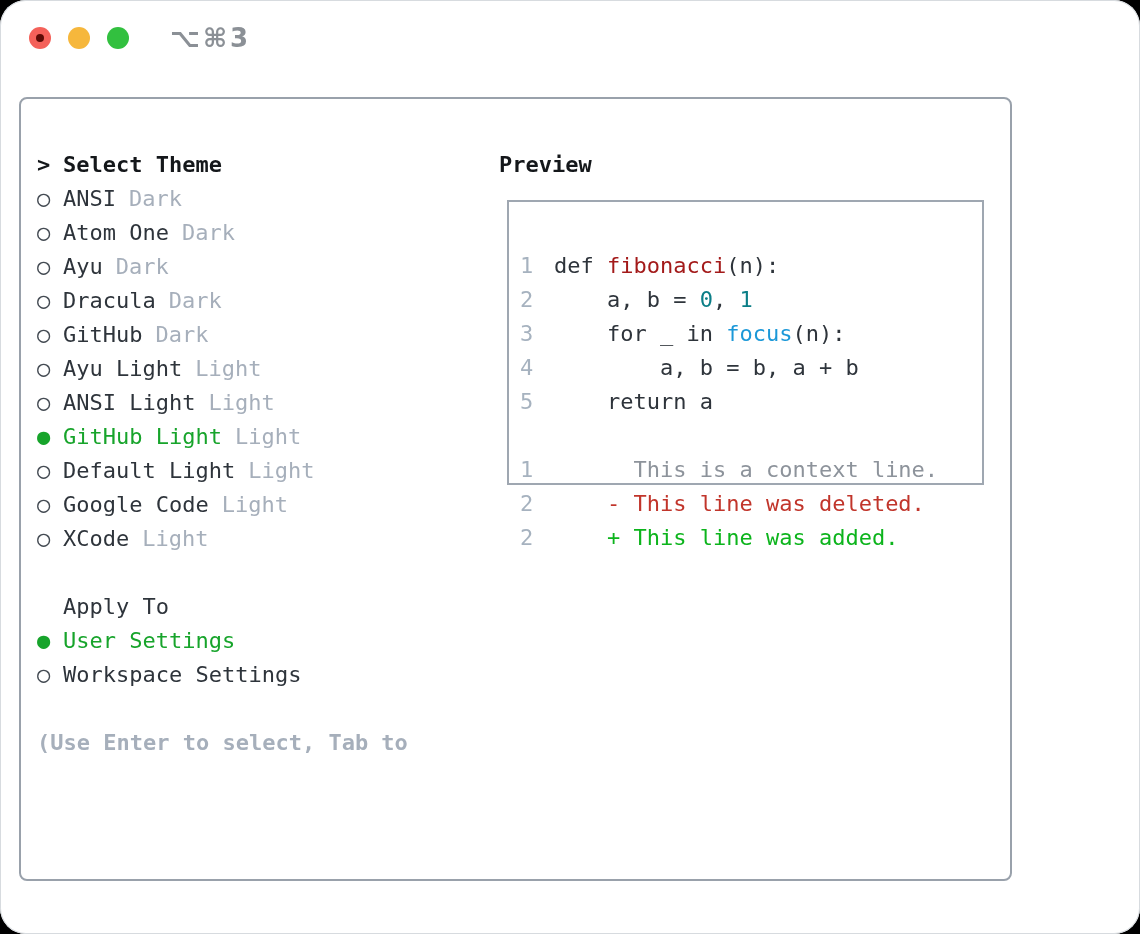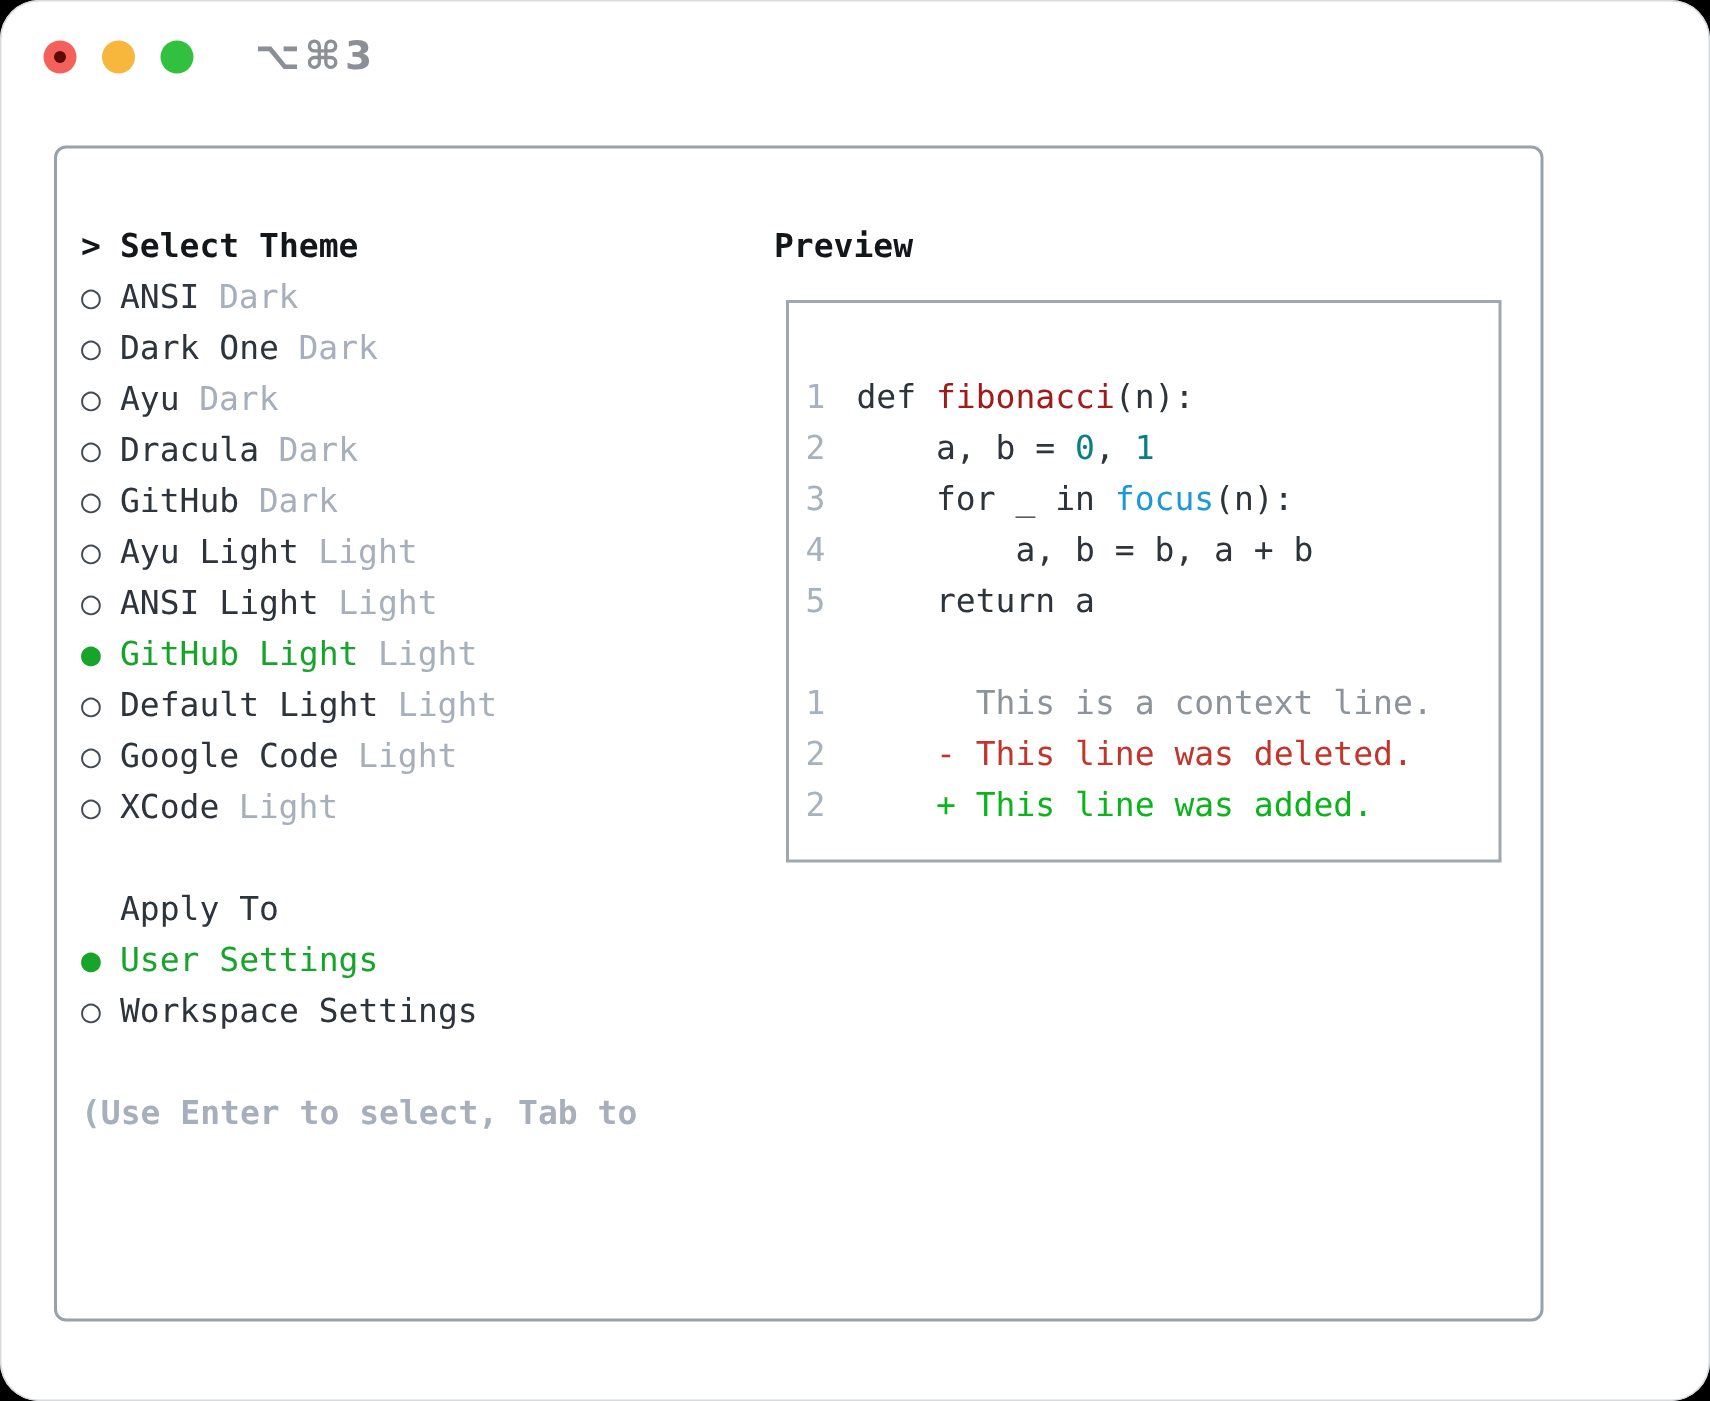--- a/index.html
+++ b/index.html
@@ -20,34 +20,34 @@
   .titlebar{position:absolute;left:0;top:0;right:0;height:76px;}
   .lights{position:absolute;left:29px;top:27px;display:flex;gap:17px;}
   .light{width:22px;height:22px;border-radius:50%;position:relative;border:none;padding:0;cursor:default;}
   .light.red{background:var(--light-red);}
   .light.yellow{background:var(--light-yellow);}
   .light.green{background:var(--light-green);}
   .light .dot{position:absolute;left:7px;top:7px;width:8px;height:8px;border-radius:50%;background:var(--light-red-dot);}
   .win-title{position:absolute;left:170px;top:24px;font-family:"DejaVu Sans","Liberation Sans",sans-serif;
     font-size:26px;font-weight:bold;color:var(--title-gray);letter-spacing:3px;line-height:28px;}
   
-  .panel{position:absolute;left:36px;top:97px;width:993px;height:784px;box-sizing:border-box;
+  .panel{position:absolute;left:19px;top:97px;width:993px;height:784px;box-sizing:border-box;
     border:2px solid var(--panel-border);border-radius:8px;background:var(--window-bg);}
   .cols{display:flex;padding:49px 0 0 16px;}
   .col-left{width:462px;}
   .col-right{flex:1;}
   .row{height:34px;line-height:34px;font-size:22px;color:var(--text-dark);white-space:pre;}
   .row.bold{font-weight:bold;color:var(--header-dark);}
   .mk{display:inline-block;width:26px;}
   .mk.ring{color:var(--radio-ring);}
   .sel{color:var(--accent-green);}
   .muted{color:var(--muted);padding-left:13px;}
   .hint{color:var(--muted);font-weight:bold;}
   
-  .preview-box{margin:18px 0 0 8px;width:477px;height:375px;box-sizing:border-box;
+  .preview-box{margin:18px 0 0 8px;width:477px;height:285px;box-sizing:border-box;
     border:2px solid var(--preview-border);padding:47px 0 0 11px;background:var(--window-bg);}
   .pline{height:34px;line-height:34px;font-size:22px;white-space:pre;}
   .ln{display:inline-block;width:34px;color:var(--line-number);}
   .seg-code{color:var(--text-dark);}
   .seg-func{color:var(--function-red);}
   .seg-number{color:var(--number-teal);}
   .seg-builtin{color:var(--builtin-blue);}
   .seg-context{color:var(--context-gray);}
   .seg-deleted{color:var(--deleted-red);}
   .seg-added{color:var(--added-green);}
@@ -69,21 +69,21 @@
   </div>
 
   <div class="panel">
     <div class="cols">
 
       <div class="col-left">
         <div class="row bold"><span class="mk">&gt;</span><span>Select Theme</span></div>
 
         <div>
             <div class="row"><span class="mk ring">○</span><span>ANSI</span><span class="muted">Dark</span></div>
-            <div class="row"><span class="mk ring">○</span><span>Dark One</span><span class="muted">Dark</span></div>
+            <div class="row"><span class="mk ring">○</span><span>Atom One</span><span class="muted">Dark</span></div>
             <div class="row"><span class="mk ring">○</span><span>Ayu</span><span class="muted">Dark</span></div>
             <div class="row"><span class="mk ring">○</span><span>Dracula</span><span class="muted">Dark</span></div>
             <div class="row"><span class="mk ring">○</span><span>GitHub</span><span class="muted">Dark</span></div>
             <div class="row"><span class="mk ring">○</span><span>Ayu Light</span><span class="muted">Light</span></div>
             <div class="row"><span class="mk ring">○</span><span>ANSI Light</span><span class="muted">Light</span></div>
             <div class="row"><span class="mk sel">●</span><span class="sel">GitHub Light</span><span class="muted">Light</span></div>
             <div class="row"><span class="mk ring">○</span><span>Default Light</span><span class="muted">Light</span></div>
             <div class="row"><span class="mk ring">○</span><span>Google Code</span><span class="muted">Light</span></div>
             <div class="row"><span class="mk ring">○</span><span>XCode</span><span class="muted">Light</span></div>
           </div>

